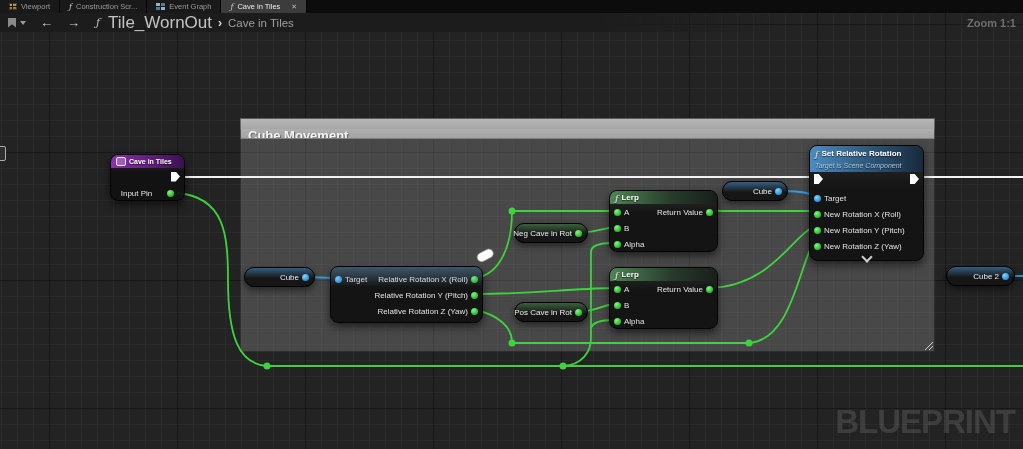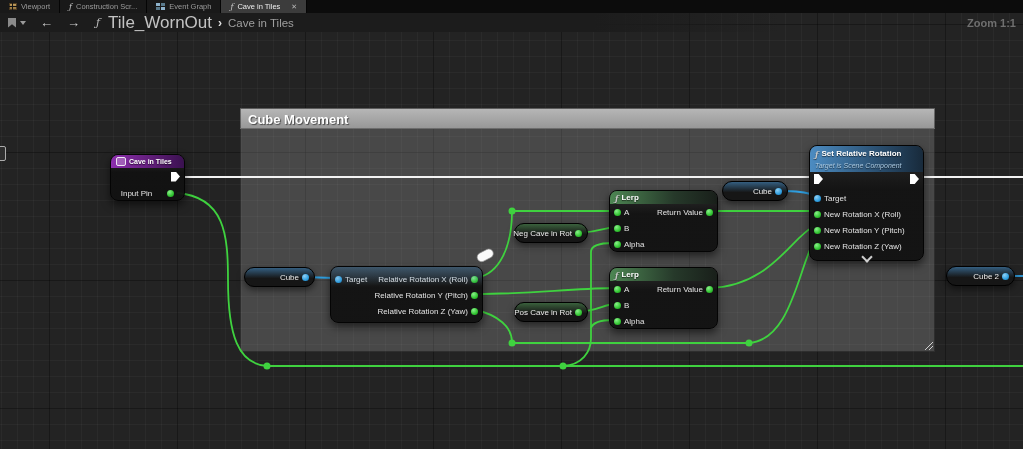--- a/index.html
+++ b/index.html
@@ -37,23 +37,23 @@
          border-top:4px solid #9a9a9a;margin-left:4px;}
   .nav{font-size:13px;font-weight:bold;color:#cfcfcf;margin-left:14px;}
   .crumb-fx{margin-left:16px;font-size:11px;color:#bdbdbd;}
   .crumb-root{margin-left:8px;font-size:17px;color:#c3c3c3;}
   .crumb-sep{margin:0 6px;font-size:12px;font-weight:bold;color:#e0e0e0;}
   .crumb-cur{font-size:11.5px;color:#9f9f9f;}
   .zoomlabel{position:absolute;top:17px;right:7px;font-size:11px;font-weight:bold;color:#6f6f6f;z-index:9;}
 
   
   .comment{position:absolute;z-index:1;}
-  .comment .titlebar{position:absolute;top:0;left:0;right:0;height:21px;box-sizing:border-box;
+  .comment .titlebar{position:absolute;top:10px;left:0;right:0;height:21px;box-sizing:border-box;
       background:linear-gradient(180deg,#b6b6b6,#989898);color:#fff;font-size:13px;font-weight:bold;
-      padding:3px 7px;text-shadow:1px 1px 1px rgba(0,0,0,.55);white-space:nowrap;overflow:hidden;
+      padding:9px 7px;text-shadow:1px 1px 1px rgba(0,0,0,.55);white-space:nowrap;overflow:hidden;
       border:1px solid rgba(0,0,0,.4);}
   .comment .cbody{position:absolute;left:0;right:0;top:21px;bottom:0;background:rgba(205,205,205,.22);
       border:1px solid rgba(0,0,0,.35);border-top:none;}
   .rsz{position:absolute;right:2px;bottom:2px;width:10px;height:10px;
       background:repeating-linear-gradient(135deg,transparent 0 2px,#d0d0d0 2px 3px);
       clip-path:polygon(100% 0,100% 100%,0 100%);}
 
   
   .wires{position:absolute;top:0;left:0;z-index:2;pointer-events:none;}
   .w-exec{stroke:#f2f2f2;stroke-width:2.2;fill:none;}
@@ -307,20 +307,21 @@
     <div style="height:10px;">
       <span class="chev" style="display:block;width:6px;height:6px;"></span>
     </div>
   </div>
 
   <div class="pill blue" style="left:946px;top:266px;width:69px;">
     <span>Cube 2</span>
     <span class="pin b"></span>
   </div>
 
+  <div class="watermark">BLUEPRINT</div>
 
   <div class="edgebit"></div>
 
   <svg class="cursor" width="1023" height="449">
     <rect x="477" y="251" width="17" height="9" rx="4.5" fill="#fbfbfb" stroke="#8a8a8a" stroke-width="0.6" transform="rotate(-27 485 256)"></rect>
   </svg>
 
 </div>
 
 </body></html>

